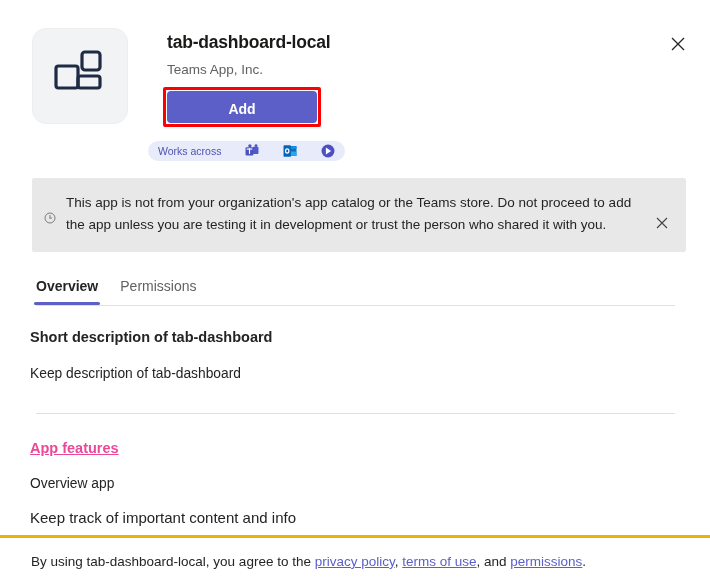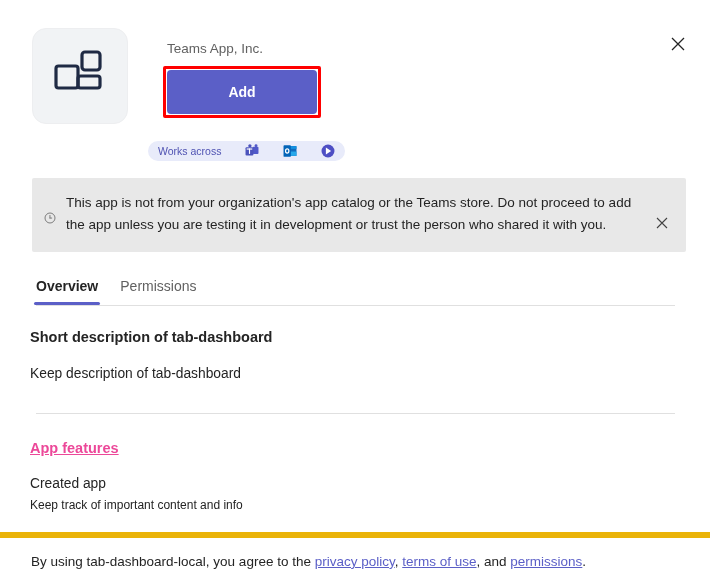--- a/index.html
+++ b/index.html
@@ -102,21 +102,21 @@
     top: -4px;
     right: -4px;
     bottom: -4px;
     border: 3px solid #ff0000;
     border-radius: 2px;
     pointer-events: none;
   }
   .add-button {
     display: block;
     width: 150px;
-    height: 44px;
+    height: 32px;
     line-height: 32px;
     text-align: center;
     background: #5b5fc7;
     color: #ffffff;
     font-size: 14px;
     font-weight: bold;
     border: none;
     border-radius: 4px;
     cursor: pointer;
     font-family: "Liberation Sans", sans-serif;
@@ -250,23 +250,23 @@
     line-height: 1.3;
     text-decoration: underline;
   }
   .feature-name {
     font-size: 13.8px;
     color: #242424;
     margin-top: 17px;
     line-height: 1.35;
   }
   .feature-desc {
-    font-size: 12px;
-    color: #242424;
-    margin-top: 4px;
+    font-size: 15px;
+    color: #242424;
+    margin-top: 15px;
     line-height: 1.35;
   }
   .created-by {
     font-size: 13.8px;
     color: #242424;
     margin-top: 17px;
     line-height: 1.35;
   }
 
   a.link {
@@ -275,21 +275,21 @@
     cursor: pointer;
   }
 
   
   .footer {
     position: absolute;
     left: 0;
     right: 0;
     bottom: 0;
     height: 47px;
-    border-top: 6px solid #eab308;
+    border-top: 3px solid #eab308;
     background: #ffffff;
     display: flex;
     align-items: center;
   }
   .footer-text {
     padding-left: 31px;
     font-size: 13.5px;
     color: #242424;
     line-height: 1.3;
   }
@@ -315,20 +315,21 @@
         <span>
           <svg width="56" height="56" viewBox="0 0 56 56">
             <rect x="4" y="18" width="22" height="22" rx="2.5" fill="none" stroke="#1f2a44" stroke-width="3.2"></rect>
             <rect x="26" y="28" width="22" height="12" rx="2.5" fill="none" stroke="#1f2a44" stroke-width="3.2"></rect>
             <rect x="30" y="4" width="18" height="18" rx="3" fill="none" stroke="#1f2a44" stroke-width="3.2"></rect>
           </svg>
         </span>
       </div>
 
       <div class="app-header-text">
+        <div class="app-title">tab-dashboard-local</div>
         <div class="app-publisher">Teams App, Inc.</div>
 
         <div class="add-wrap">
           <button class="add-button">Add</button>
           <div class="add-highlight"></div>
         </div>
       </div>
     </div>
 
     
@@ -391,21 +392,21 @@
     
     <div class="section">
       <div class="short-desc">Short description of tab-dashboard</div>
       <div class="full-desc">Keep description of tab-dashboard</div>
     </div>
 
     <div class="section-divider"></div>
 
     <div class="section">
       <div class="features-heading">App features</div>
-      <div class="feature-name">Created app</div>
+      <div class="feature-name">Overview app</div>
       <div class="feature-desc">Keep track of important content and info</div>
       <div class="created-by">
         <span>Created by:</span>
         <a class="link">Teams App, Inc.</a>
       </div>
 
     </div>
   </div>
 
   <div class="footer">

